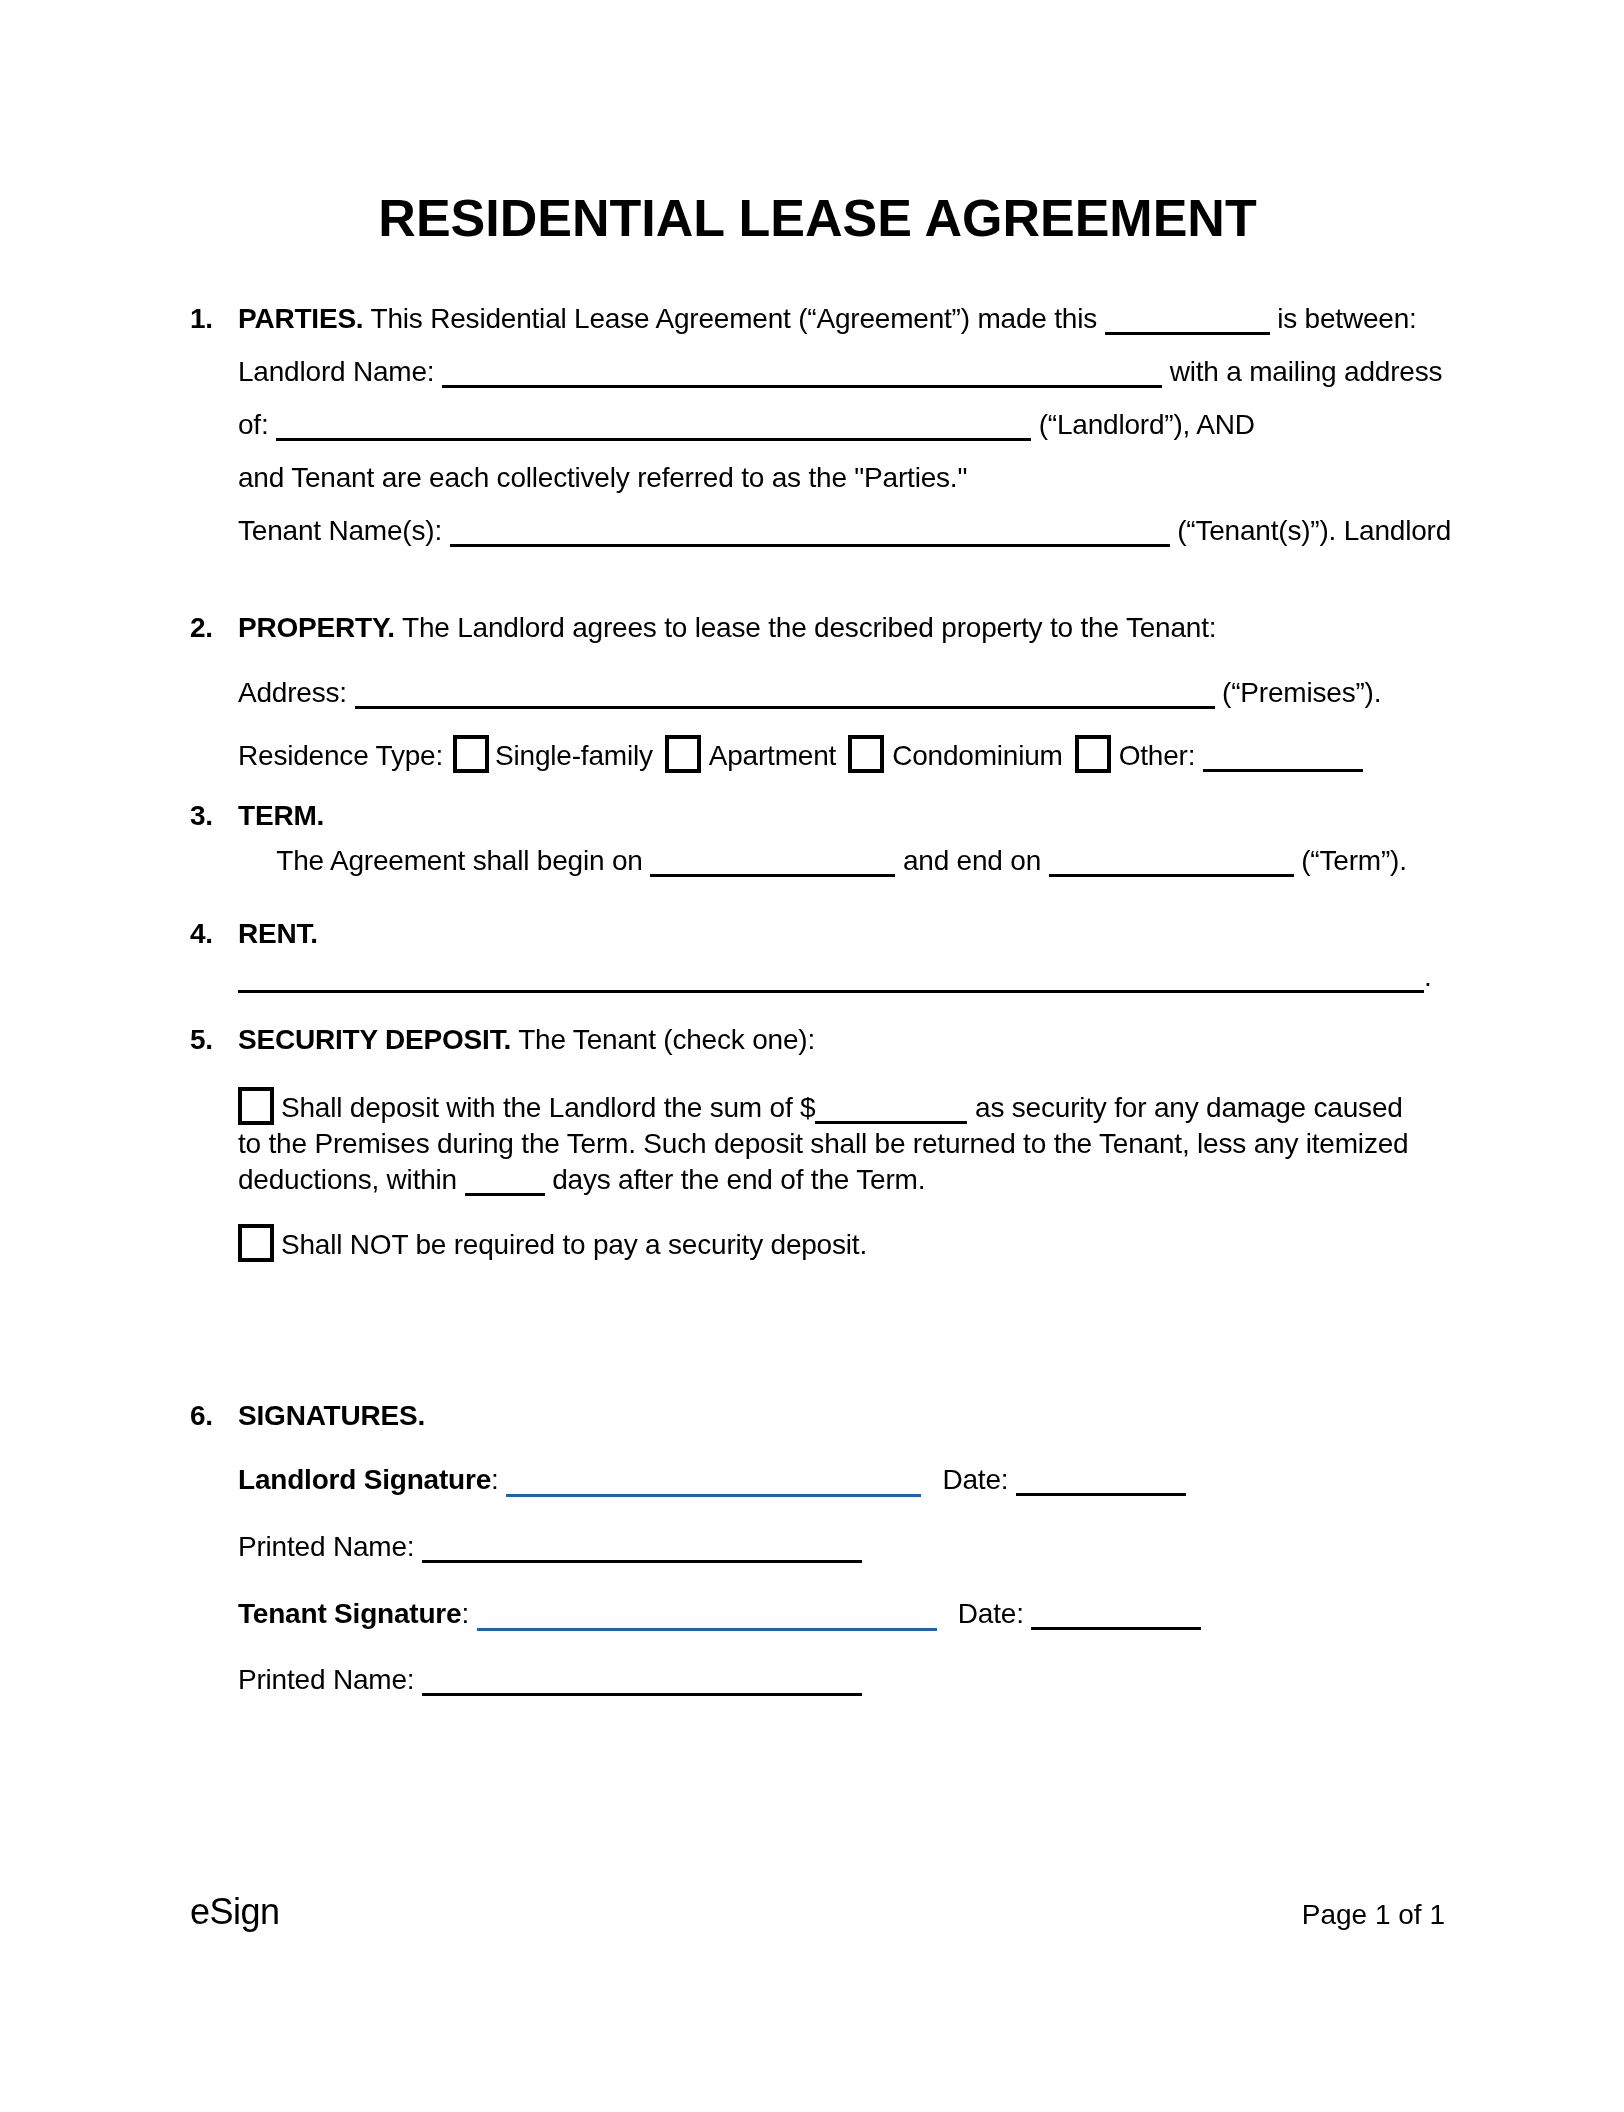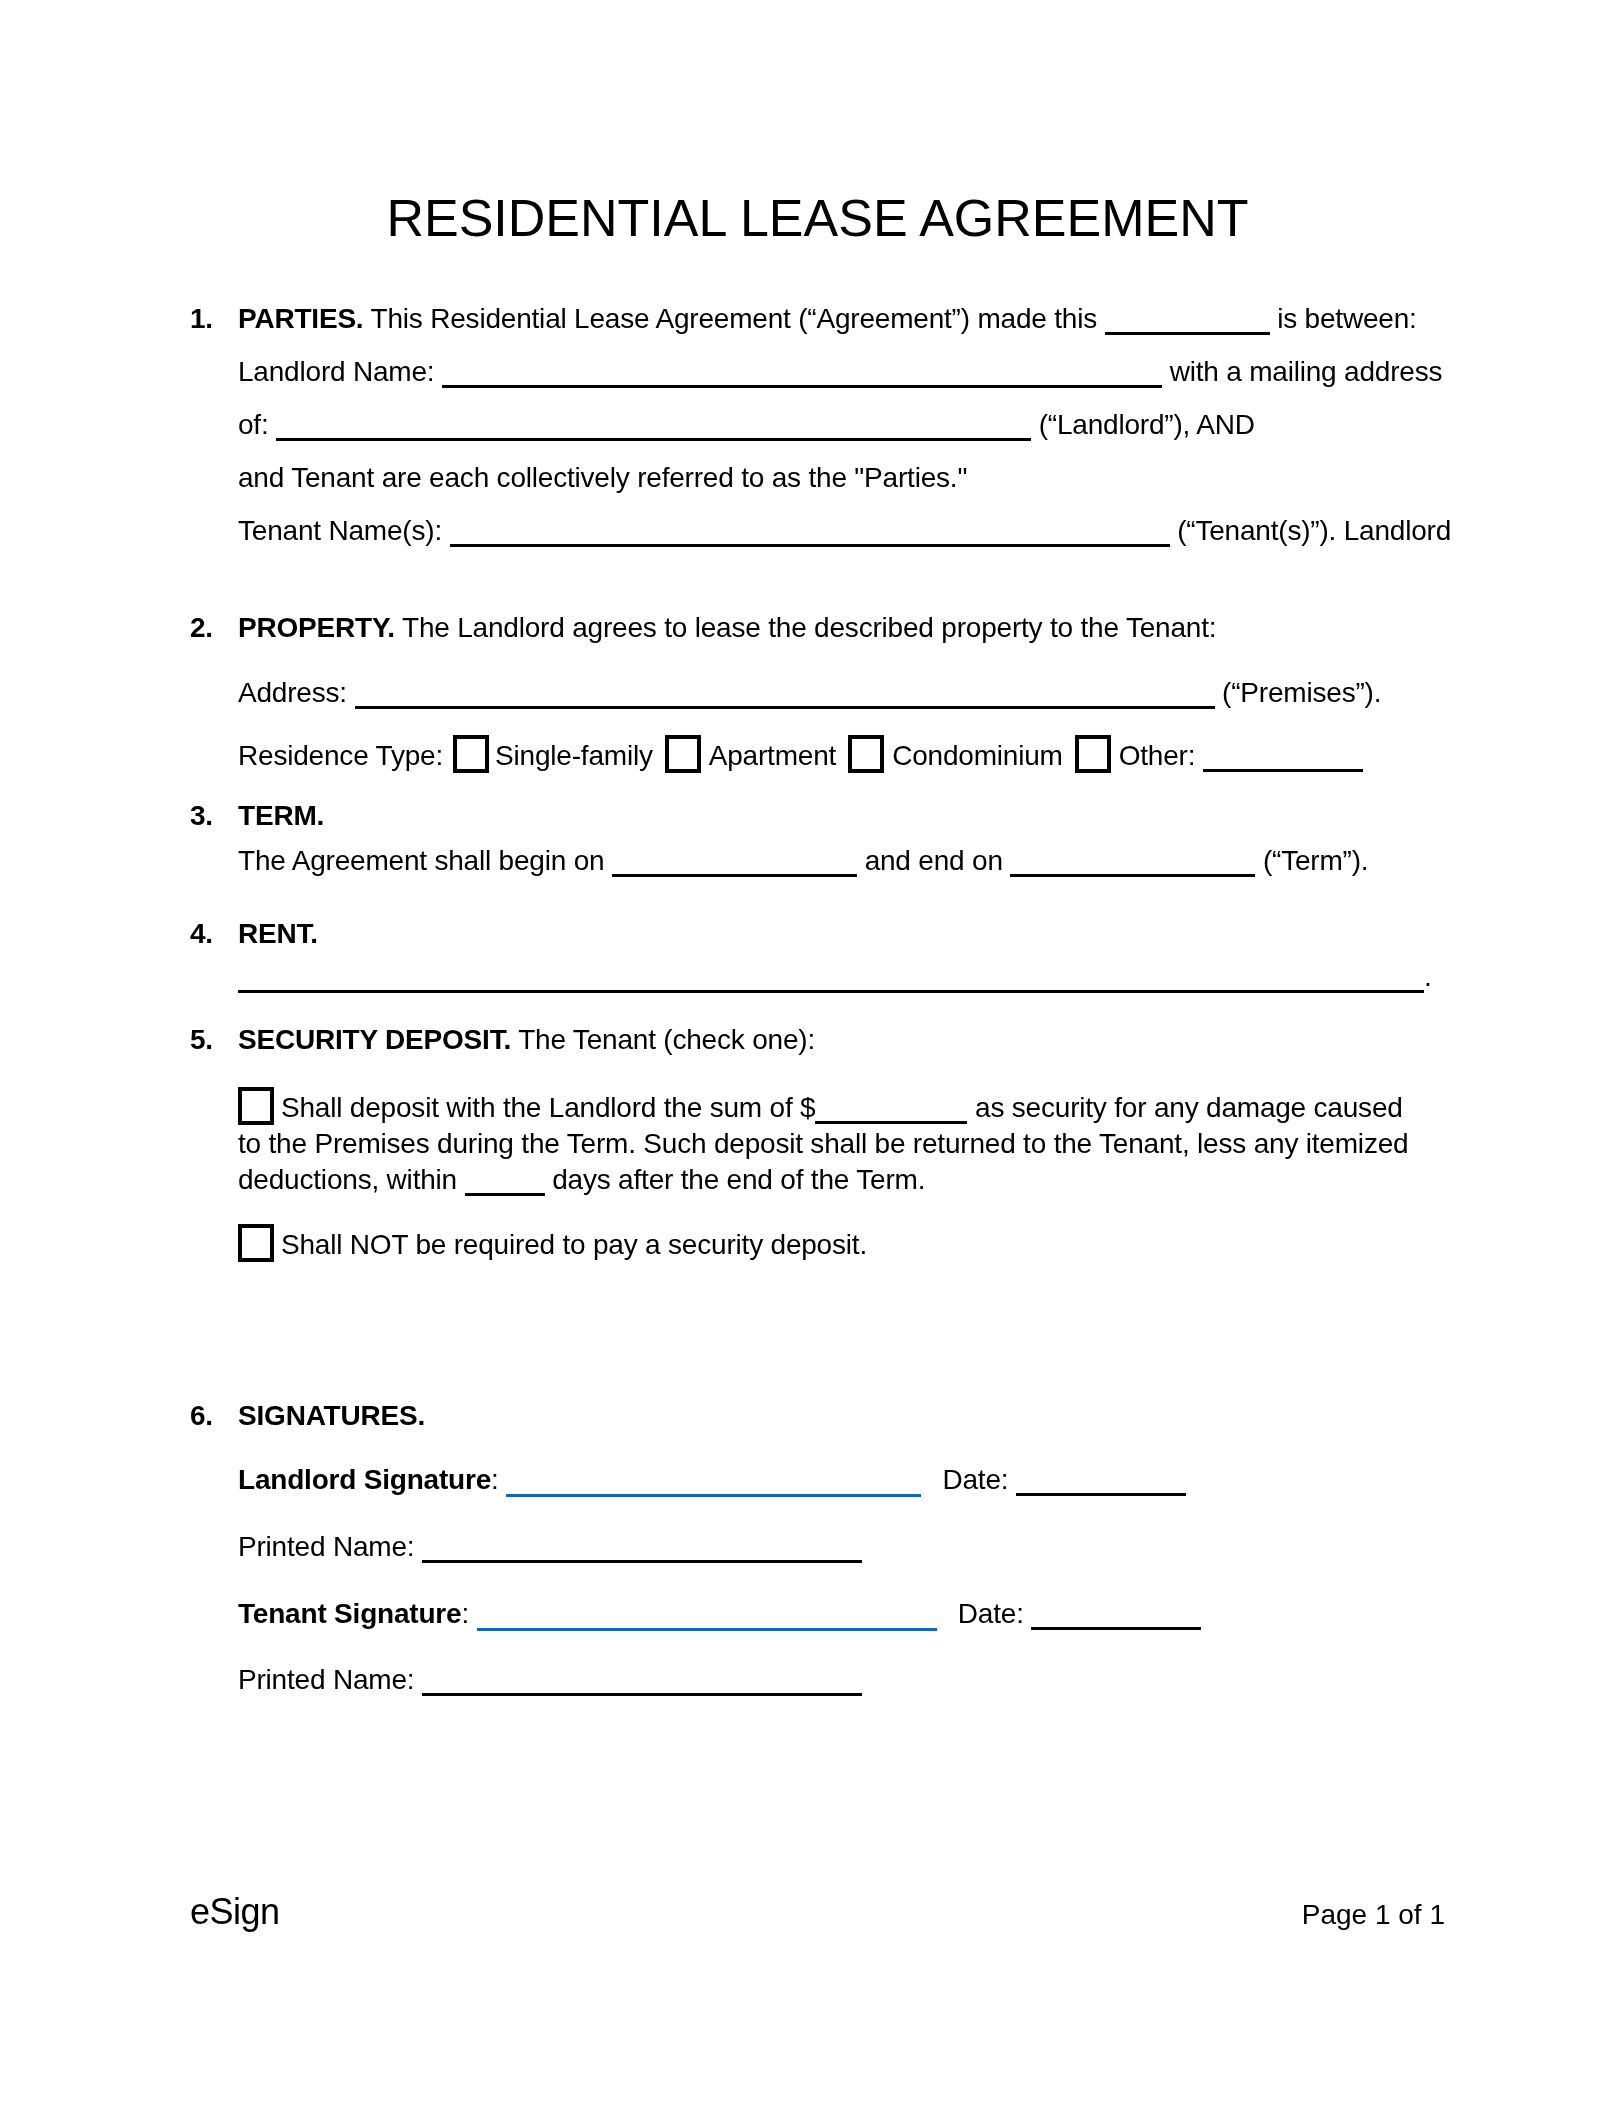--- a/index.html
+++ b/index.html
@@ -6,31 +6,31 @@
   body {
     width: 1624px; height: 2112px;
     font-family: "Liberation Sans", "DejaVu Sans", sans-serif;
     color: #000; overflow: hidden;
     -webkit-font-smoothing: antialiased;
   }
   .page { position: relative; width: 1624px; height: 2112px; box-sizing: border-box; padding: 0 179px 0 190px; }
 
   h1.title {
     margin: 188px 0 0 0; text-align: center;
-    font-size: 52px; line-height: 60px; font-weight: normal; letter-spacing: 0;
+    font-size: 52px; line-height: 60px; font-weight: bold; letter-spacing: 0;
   }
 
   .sec { position: relative; padding-left: 48px; }
   .num { position: absolute; left: 0; font-weight: bold; }
   .b { font-weight: bold; }
   .ln { white-space: nowrap; letter-spacing: -0.2px; }
 
   .fs { font-size: 28px; }
   .lh53 .ln, .ln.lh53 { line-height: 53px; }
-  .lh46 .ln, .ln.lh46 { line-height: 46px; }
+  .lh46 .ln, .ln.lh46 { line-height: 46px; text-align: center; }
   .lh44 .ln, .ln.lh44 { line-height: 44px; }
   .lh42 .ln, .ln.lh42 { line-height: 42px; }
   .lh36 .ln, .ln.lh36 { line-height: 36px; }
 
   .blank {
     display: inline-block; height: 0;
     border-bottom: 3px solid #000;
     vertical-align: -7px;
   }
   .sigline {

